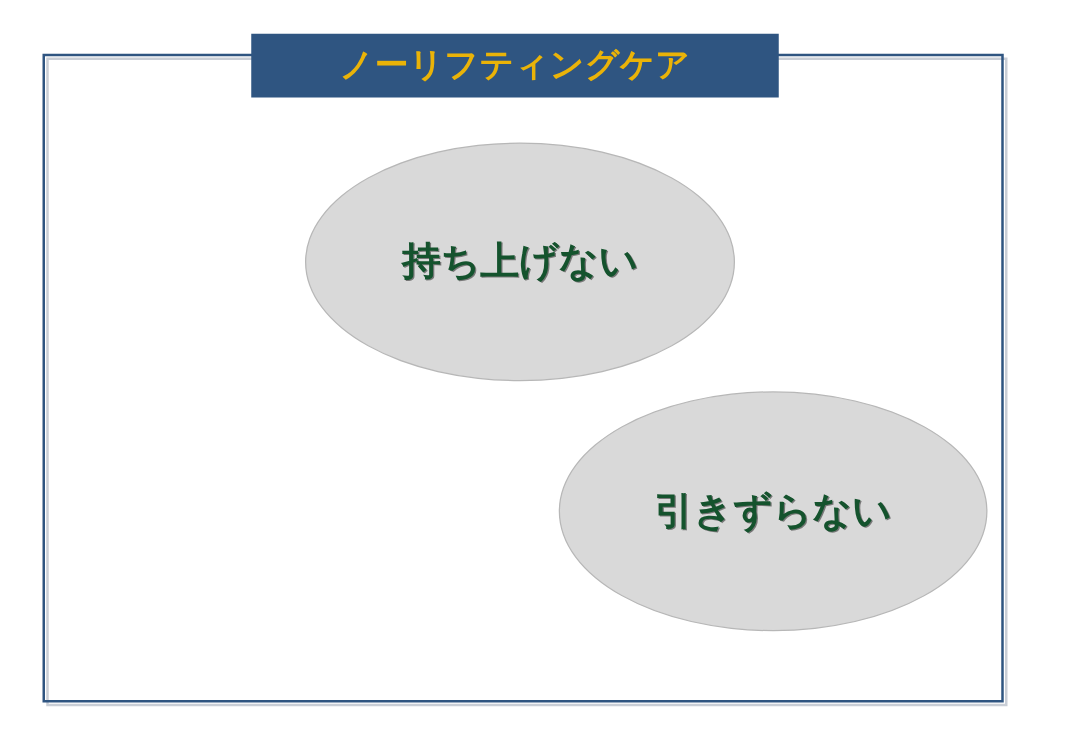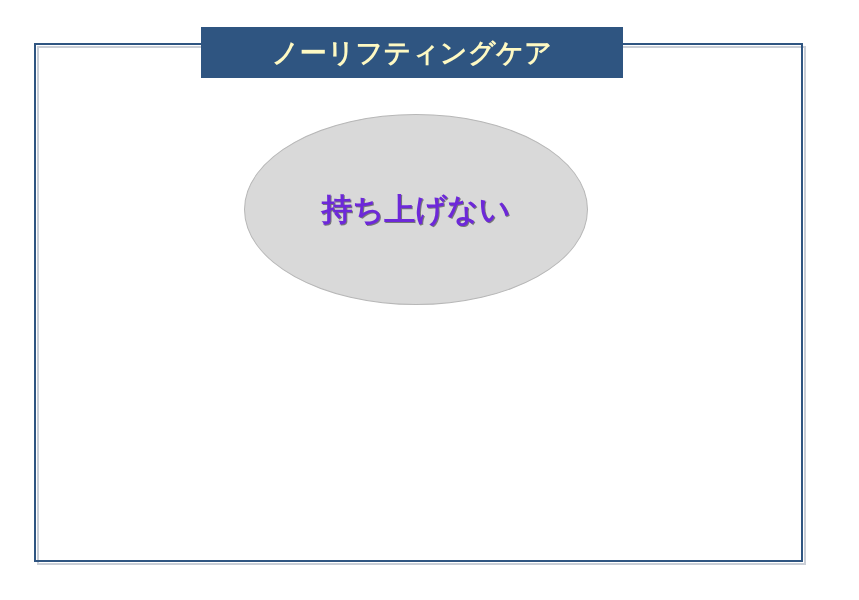--- a/index.html
+++ b/index.html
@@ -49,41 +49,41 @@
     left: 201px;
     top: 27px;
     width: 422px;
     height: 51px;
     background: #2f5581;
     display: flex;
     align-items: center;
     justify-content: center;
   }
   .banner-label {
-    color: #fef9c3;
+    color: #eab308;
     font-size: 27px;
     font-weight: bold;
     letter-spacing: 0.5px;
     line-height: 1;
     white-space: nowrap;
   }
 
   
   .ellipse {
     position: absolute;
     box-sizing: border-box;
     background: #d9d9d9;
     border: 1px solid #b7b7b7;
     border-radius: 50%;
     display: flex;
     align-items: center;
     justify-content: center;
   }
   .ellipse-label {
-    color: #6d28d9;
+    color: #14532d;
     font-size: 31px;
     font-weight: bold;
     line-height: 1;
     white-space: nowrap;
     text-shadow: 1px 1px 0 rgba(0,0,0,0.45);
   }
 
   .ellipse-top {
     left: 244px;
     top: 114px;
@@ -116,14 +116,17 @@
 
   <div class="banner">
     <span class="banner-label">ノーリフティングケア</span>
   </div>
 
   <div class="ellipse ellipse-top">
     <span class="ellipse-label">持ち上げない</span>
   </div>
 
 
+  <div class="ellipse ellipse-bottom-right">
+    <span class="ellipse-label">引きずらない</span>
+  </div>
 
 </div>
 
 </body></html>

